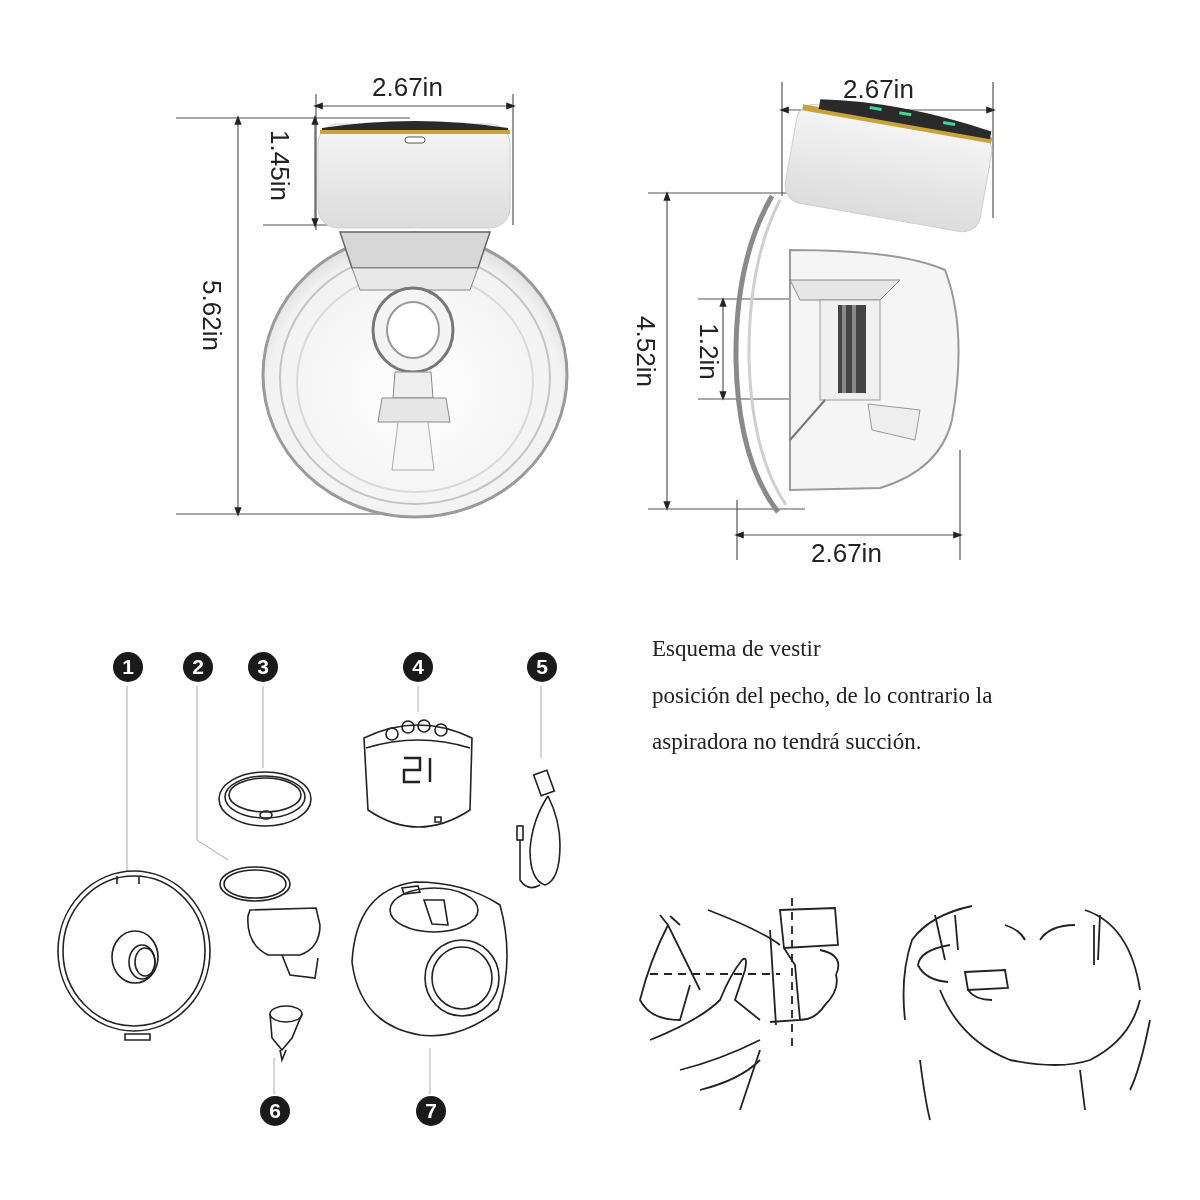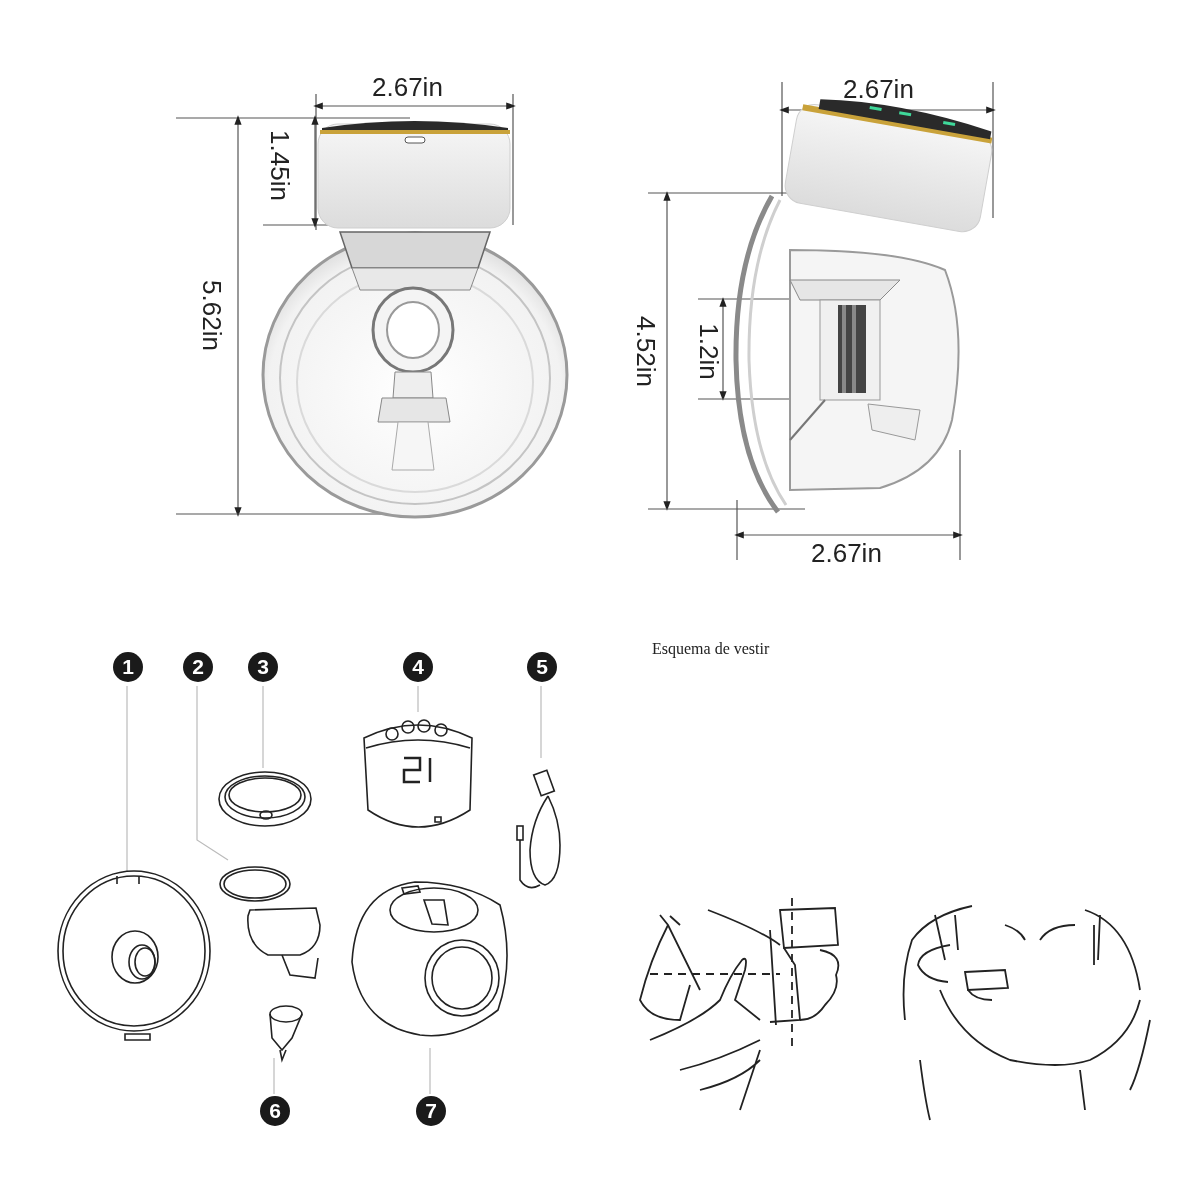--- a/index.html
+++ b/index.html
@@ -1,21 +1,21 @@
 <!DOCTYPE html>
 <html><head>
 <meta charset="utf-8">
 <style>
   html,body{margin:0;padding:0;background:#fff;}
   body{width:1200px;height:1200px;position:relative;overflow:hidden;font-family:"Liberation Sans",sans-serif;color:#222;}
   .abs{position:absolute;}
   .dim{font-family:"Liberation Sans",sans-serif;font-size:26px;color:#222;white-space:nowrap;}
   .dimv{transform:rotate(90deg);transform-origin:center center;}
   .badge{position:absolute;width:30px;height:30px;border-radius:50%;background:#1a1a1a;color:#fff;font-family:"Liberation Sans",sans-serif;font-weight:bold;font-size:21px;line-height:30px;text-align:center;}
-  .instr{position:absolute;left:652px;top:626px;width:520px;font-family:"Liberation Serif",serif;font-size:16px;line-height:46.5px;color:#222;}
+  .instr{position:absolute;left:652px;top:626px;width:520px;font-family:"Liberation Serif",serif;font-size:23px;line-height:46.5px;color:#222;}
   .instr div{white-space:nowrap;}
   svg{position:absolute;overflow:visible;}
 </style>
 </head>
 <body>
 
 <div>
 
   <svg width="1200" height="1200" style="left:0;top:0;">
     <defs>
@@ -196,20 +196,22 @@
     <g stroke="#222" stroke-width="2.5" fill="none">
       <path d="M404 758 L420 758 L420 770 L404 770 L404 782 L420 782"></path>
       <path d="M430 758 L430 782"></path>
     </g>
   </svg>
 
 </div>
 
 <div class="instr">
   <div>Esquema de vestir</div>
+  <div>posición del pecho, de lo contrario la</div>
+  <div>aspiradora no tendrá succión.</div>
 </div>
 
 <svg width="1200" height="1200" style="left:0;top:0;">
   <g stroke="#222" stroke-width="1.8" fill="none">
     <path d="M660 915 L668 925 L700 990 M668 925 Q650 960 640 1000 Q650 1020 680 1020 L690 985"></path>
     <path d="M670 916 L680 925"></path>
     <path d="M650 974 L780 974" stroke-dasharray="8 6"></path>
     <path d="M792 898 L792 1050" stroke-dasharray="8 6"></path>
     <path d="M708 910 Q760 930 780 945"></path>
     <path d="M770 930 L776 1025"></path>

